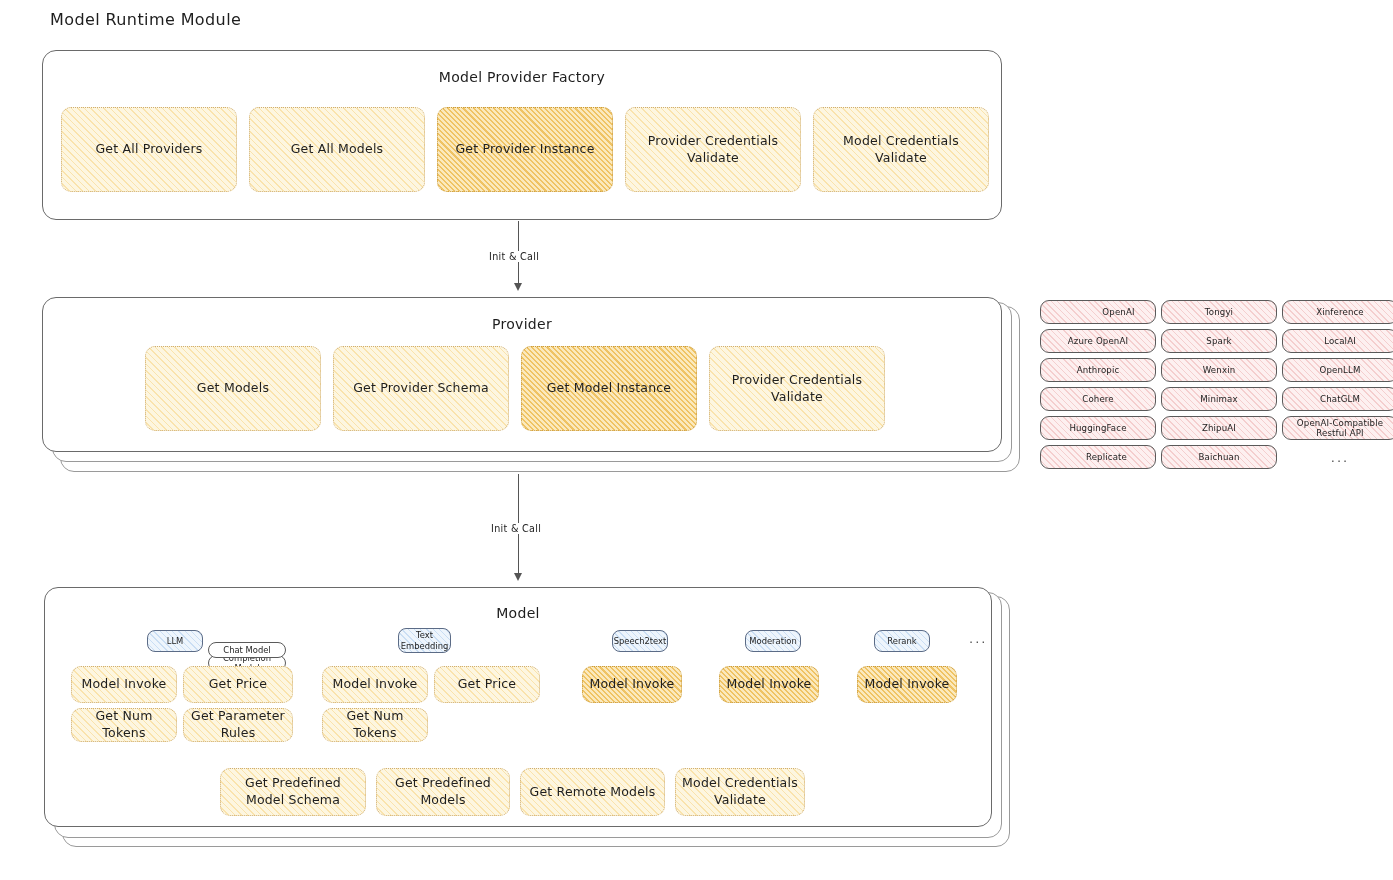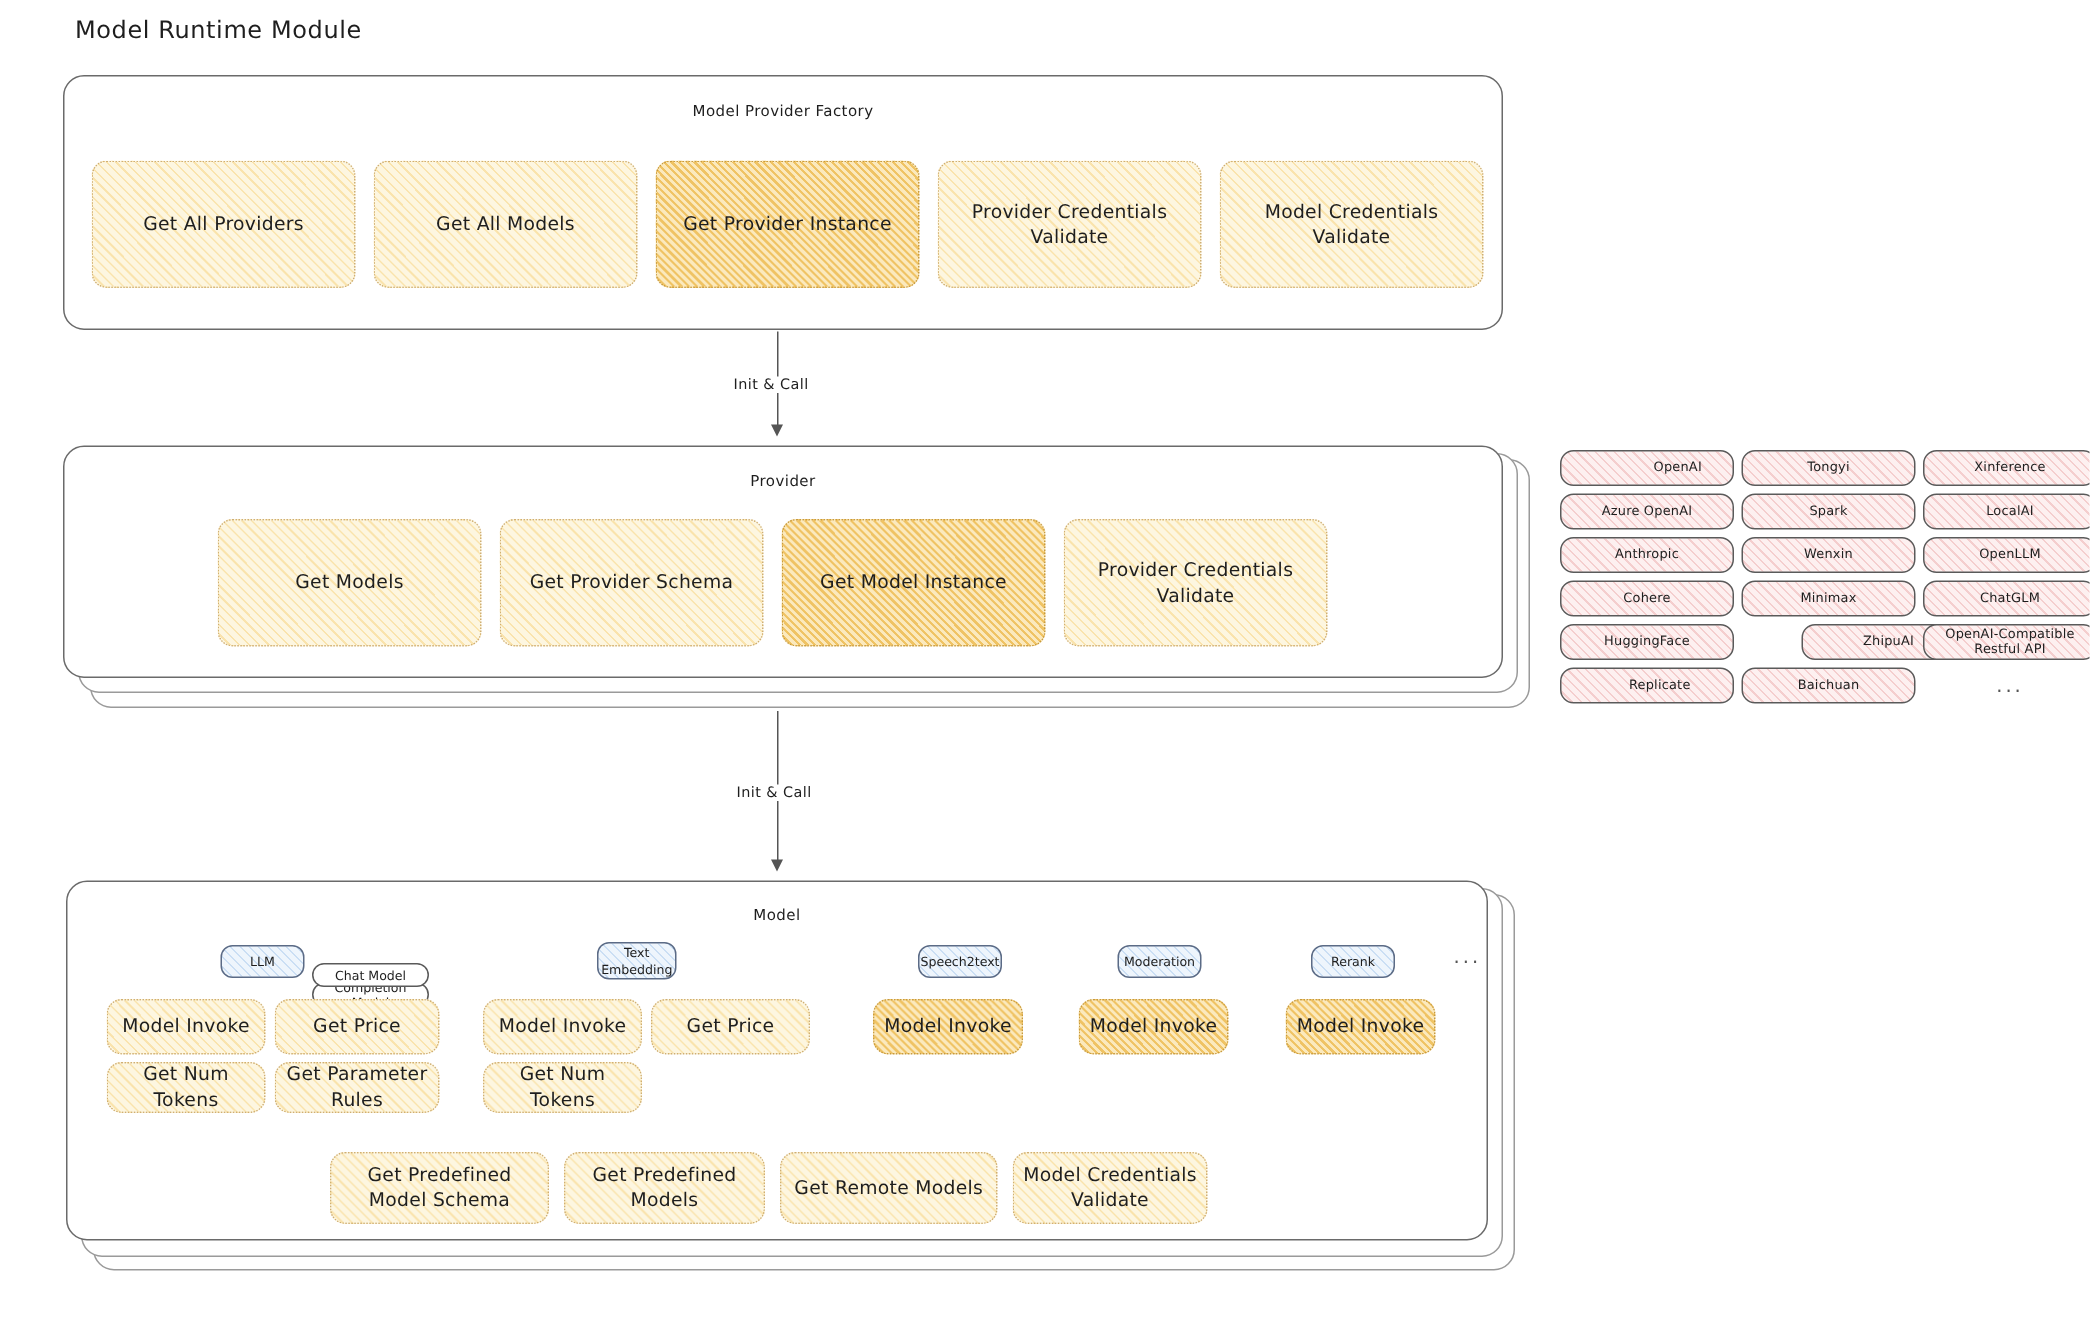--- a/index.html
+++ b/index.html
@@ -33,21 +33,21 @@
     border:1.1px solid #9a9a9a;
     border-radius:14px;
     background:#ffffff;
     box-sizing:border-box;
     z-index:0;
   }
   .panel-title{
     position:absolute;
     width:100%;
     text-align:center;
-    font-size:10px;
+    font-size:14px;
     color:#1e1e1e;
     letter-spacing:.3px;
   }
 
   
   .mbox{
     position:absolute;
     box-sizing:border-box;
     border:1.3px dotted #cfae72;
     border-radius:10px;
@@ -183,21 +183,21 @@
     <div class="chip" style="left:0px;top:29px;width:116px;height:24px;">Azure OpenAI</div>
     <div class="chip" style="left:0px;top:58px;width:116px;height:24px;">Anthropic</div>
     <div class="chip" style="left:0px;top:87px;width:116px;height:24px;">Cohere</div>
     <div class="chip" style="left:0px;top:116px;width:116px;height:24px;">HuggingFace</div>
     <div class="chip" style="left:0px;top:145px;width:116px;height:24px;padding-left:20px;">Replicate</div>
 
     <div class="chip" style="left:121px;top:0px;width:116px;height:24px;">Tongyi</div>
     <div class="chip" style="left:121px;top:29px;width:116px;height:24px;">Spark</div>
     <div class="chip" style="left:121px;top:58px;width:116px;height:24px;">Wenxin</div>
     <div class="chip" style="left:121px;top:87px;width:116px;height:24px;">Minimax</div>
-    <div class="chip" style="left:121px;top:116px;width:116px;height:24px;margin-left:40px;">ZhipuAI</div>
+    <div class="chip" style="left:121px;top:116px;width:116px;height:24px;">ZhipuAI</div>
     <div class="chip" style="left:121px;top:145px;width:116px;height:24px;">Baichuan</div>
 
     <div class="chip" style="left:242px;top:0px;width:116px;height:24px;">Xinference</div>
     <div class="chip" style="left:242px;top:29px;width:116px;height:24px;">LocalAI</div>
     <div class="chip" style="left:242px;top:58px;width:116px;height:24px;">OpenLLM</div>
     <div class="chip" style="left:242px;top:87px;width:116px;height:24px;">ChatGLM</div>
     <div class="chip" style="left:242px;top:116px;width:116px;height:24px;">OpenAI-Compatible Restful API</div>
     <div class="chip ellipsis" style="left:242px;top:145px;width:116px;height:24px;">...</div>
   </div>
 

